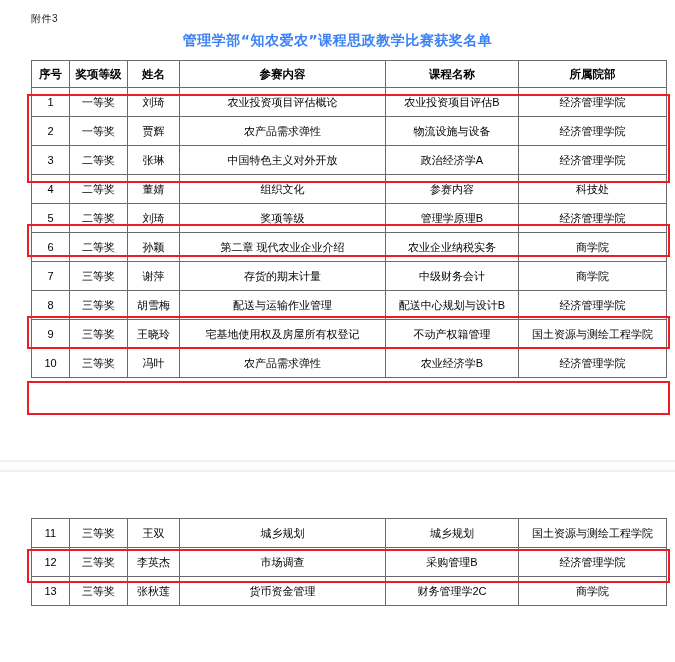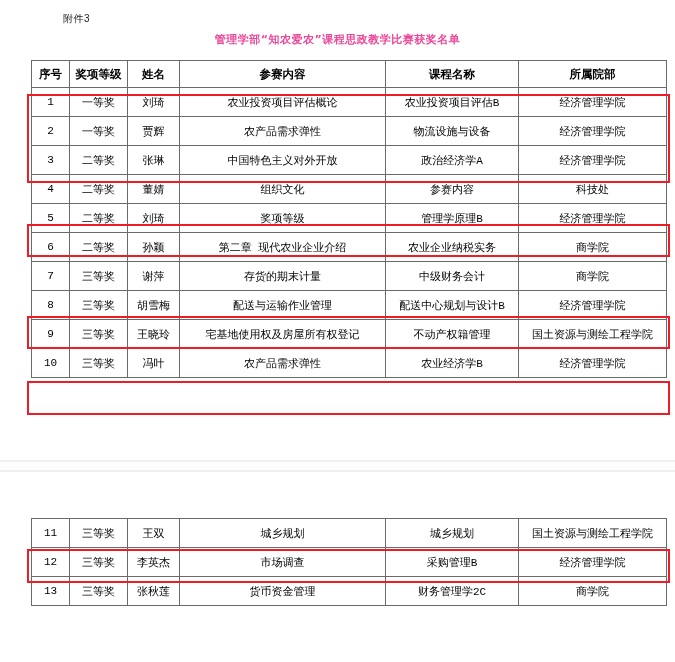--- a/index.html
+++ b/index.html
@@ -21,40 +21,38 @@
     height: 662px;
     box-sizing: border-box;
   }
   .attach-label {
     position: absolute;
     left: 31px;
     top: 12px;
     font-size: 10px;
     color: #222;
     letter-spacing: 0.5px;
-    margin-left: 32px;
   }
   .doc-title {
     position: absolute;
     left: 0;
     right: 0;
     top: 32px;
     text-align: center;
     font-family: "DejaVu Sans", "Liberation Sans", sans-serif;
-    font-size: 11px;
+    font-size: 14px;
     font-weight: bold;
-    color: #ec4899;
+    color: #3b82f6;
     letter-spacing: 0.5px;
   }
   table.grid {
     position: absolute;
     border-collapse: collapse;
     table-layout: fixed;
     font-size: 11px;
-    font-family: Liberation Mono, monospace;
   }
   table.grid td, table.grid th {
     border: 1px solid #6a6a6a;
     height: 28px;
     text-align: center;
     vertical-align: middle;
     padding: 0 2px;
     font-weight: normal;
     white-space: nowrap;
     overflow: hidden;

